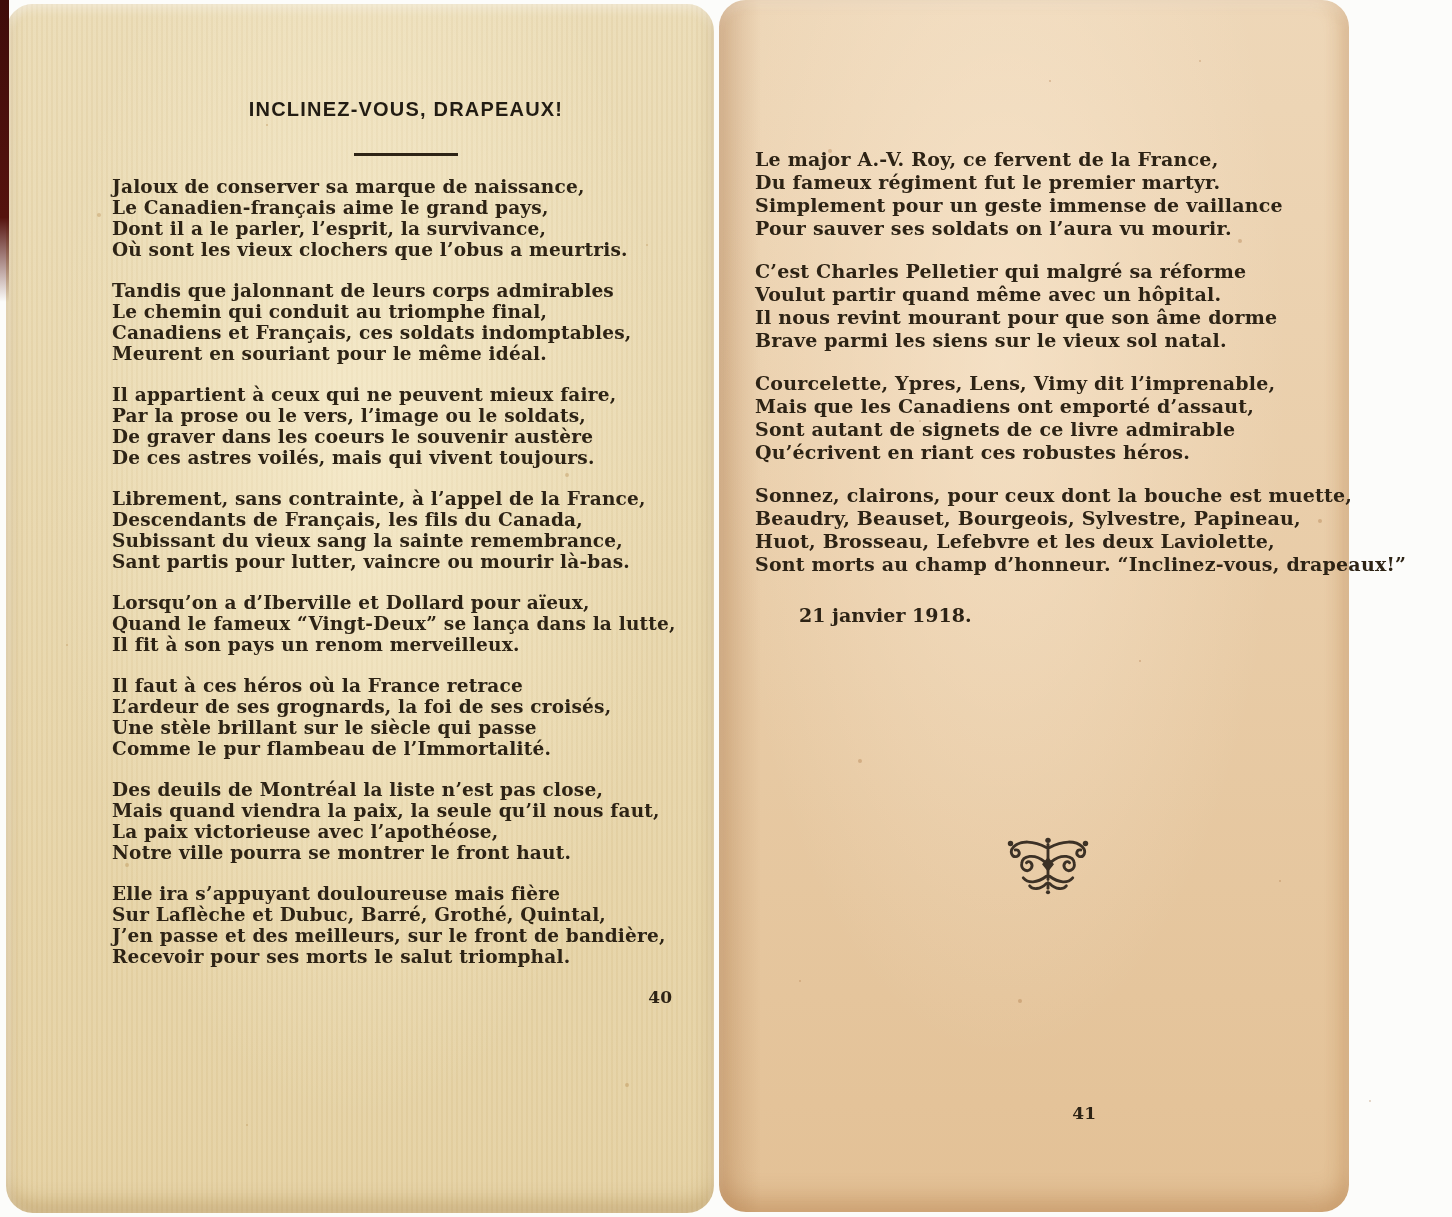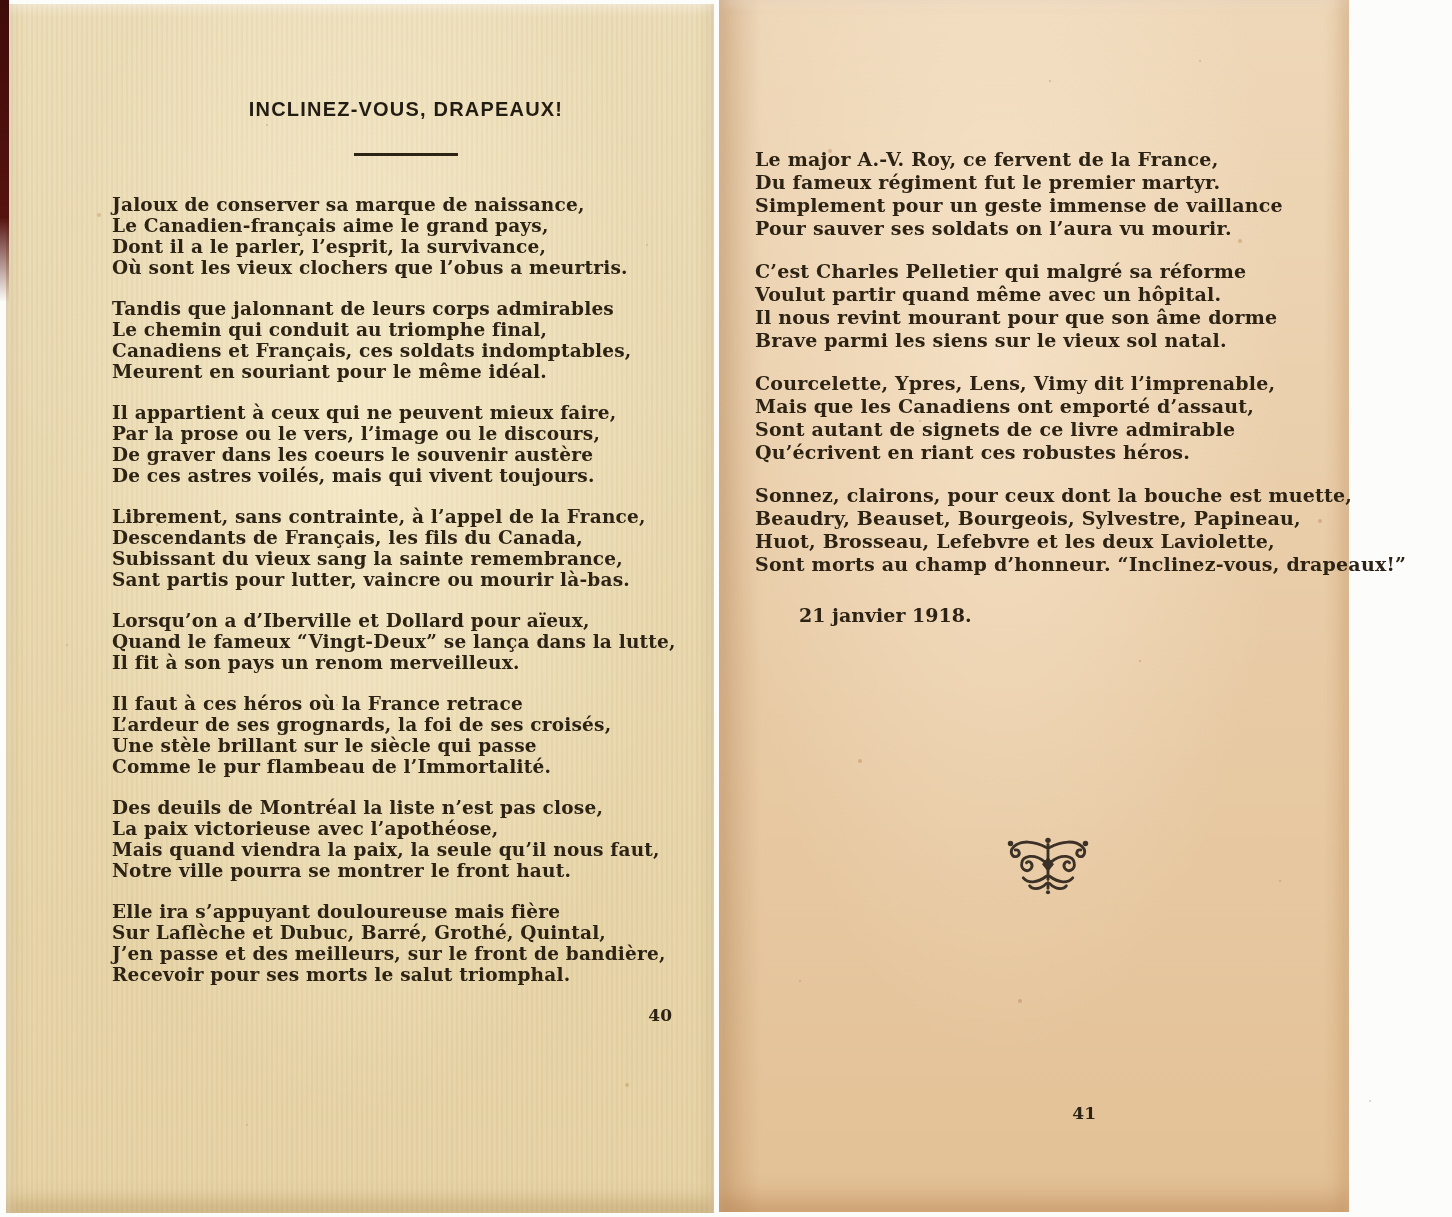--- a/index.html
+++ b/index.html
@@ -5,21 +5,21 @@
   html,body{margin:0;padding:0;}
   body{
     width:1452px;height:1217px;
     background:#f6f4ef;
     font-family:"DejaVu Serif", serif;
     overflow:hidden;
   }
   .book{position:relative;width:1452px;height:1217px;background:#fcfcfa;}
 
   
-  .page{position:absolute;box-sizing:border-box;}
+  .page{position:absolute;box-sizing:border-box;border-radius:27px;}
   .page-left{
     left:6px;top:4px;width:708px;height:1209px;
     background-color:#e9d9b0;
     background-image:
       radial-gradient(ellipse at 50% 38%, rgba(255,248,224,0.50), rgba(255,248,224,0) 62%),
       repeating-linear-gradient(90deg, rgba(166,130,70,0.055) 0 2px, rgba(255,255,255,0.05) 2px 5px),
       linear-gradient(#ebdcb6, #e5d1a2);
     box-shadow:
       inset 0 -12px 18px rgba(150,110,50,0.30),
       inset 0 6px 10px rgba(255,255,255,0.35),
@@ -67,21 +67,21 @@
 
   .title{
     margin:0;padding-left:28px;
     font:700 20px/23px "Liberation Sans", sans-serif;
     letter-spacing:1.2px;text-align:center;color:#221c13;
   }
   .title-rule{
     width:104px;height:3px;background:#2d2315;
     margin:32px 0 0 calc(50% - 38px);
   }
-  .poem-left{margin-top:38px;}
+  .poem-left{margin-top:20px;}
   .stanza{margin:0 0 20px 0;}
   .page-left .line{font:700 18.5px/21px "DejaVu Serif", serif;letter-spacing:.2px;white-space:nowrap;}
   .page-right .line{font:700 19px/23px "DejaVu Serif", serif;letter-spacing:.2px;white-space:nowrap;}
   .page-right .stanza{margin-bottom:20px;}
 
   .date-line{margin:28px 0 0 44px;font:700 19px/22px "DejaVu Serif", serif;}
 
   .ornament-wrap{width:96px;margin:204px 0 0 245px;text-align:center;}
   .pagenum{font:700 17px/20px "DejaVu Serif", serif;text-align:right;}
   .pagenum-left{margin-top:18px;padding-left:28px;}
@@ -106,21 +106,21 @@
           <div class="line">Où sont les vieux clochers que l’obus a meurtris.</div>
         </div>
         <div class="stanza">
           <div class="line">Tandis que jalonnant de leurs corps admirables</div>
           <div class="line">Le chemin qui conduit au triomphe final,</div>
           <div class="line">Canadiens et Français, ces soldats indomptables,</div>
           <div class="line">Meurent en souriant pour le même idéal.</div>
         </div>
         <div class="stanza">
           <div class="line">Il appartient à ceux qui ne peuvent mieux faire,</div>
-          <div class="line">Par la prose ou le vers, l’image ou le discours,</div>
+          <div class="line">Par la prose ou le vers, l’image ou le soldats,</div>
           <div class="line">De graver dans les coeurs le souvenir austère</div>
           <div class="line">De ces astres voilés, mais qui vivent toujours.</div>
         </div>
         <div class="stanza">
           <div class="line">Librement, sans contrainte, à l’appel de la France,</div>
           <div class="line">Descendants de Français, les fils du Canada,</div>
           <div class="line">Subissant du vieux sang la sainte remembrance,</div>
           <div class="line">Sant partis pour lutter, vaincre ou mourir là-bas.</div>
         </div>
         <div class="stanza">
@@ -129,22 +129,22 @@
           <div class="line">Il fit à son pays un renom merveilleux.</div>
         </div>
         <div class="stanza">
           <div class="line">Il faut à ces héros où la France retrace</div>
           <div class="line">L’ardeur de ses grognards, la foi de ses croisés,</div>
           <div class="line">Une stèle brillant sur le siècle qui passe</div>
           <div class="line">Comme le pur flambeau de l’Immortalité.</div>
         </div>
         <div class="stanza">
           <div class="line">Des deuils de Montréal la liste n’est pas close,</div>
+          <div class="line">Mais quand viendra la paix, la seule qu’il nous faut,</div>
           <div class="line">La paix victorieuse avec l’apothéose,</div>
-          <div class="line">Mais quand viendra la paix, la seule qu’il nous faut,</div>
           <div class="line">Notre ville pourra se montrer le front haut.</div>
         </div>
         <div class="stanza">
           <div class="line">Elle ira s’appuyant douloureuse mais fière</div>
           <div class="line">Sur Laflèche et Dubuc, Barré, Grothé, Quintal,</div>
           <div class="line">J’en passe et des meilleurs, sur le front de bandière,</div>
           <div class="line">Recevoir pour ses morts le salut triomphal.</div>
         </div>
       </div>
       <div class="pagenum pagenum-left">40</div>

